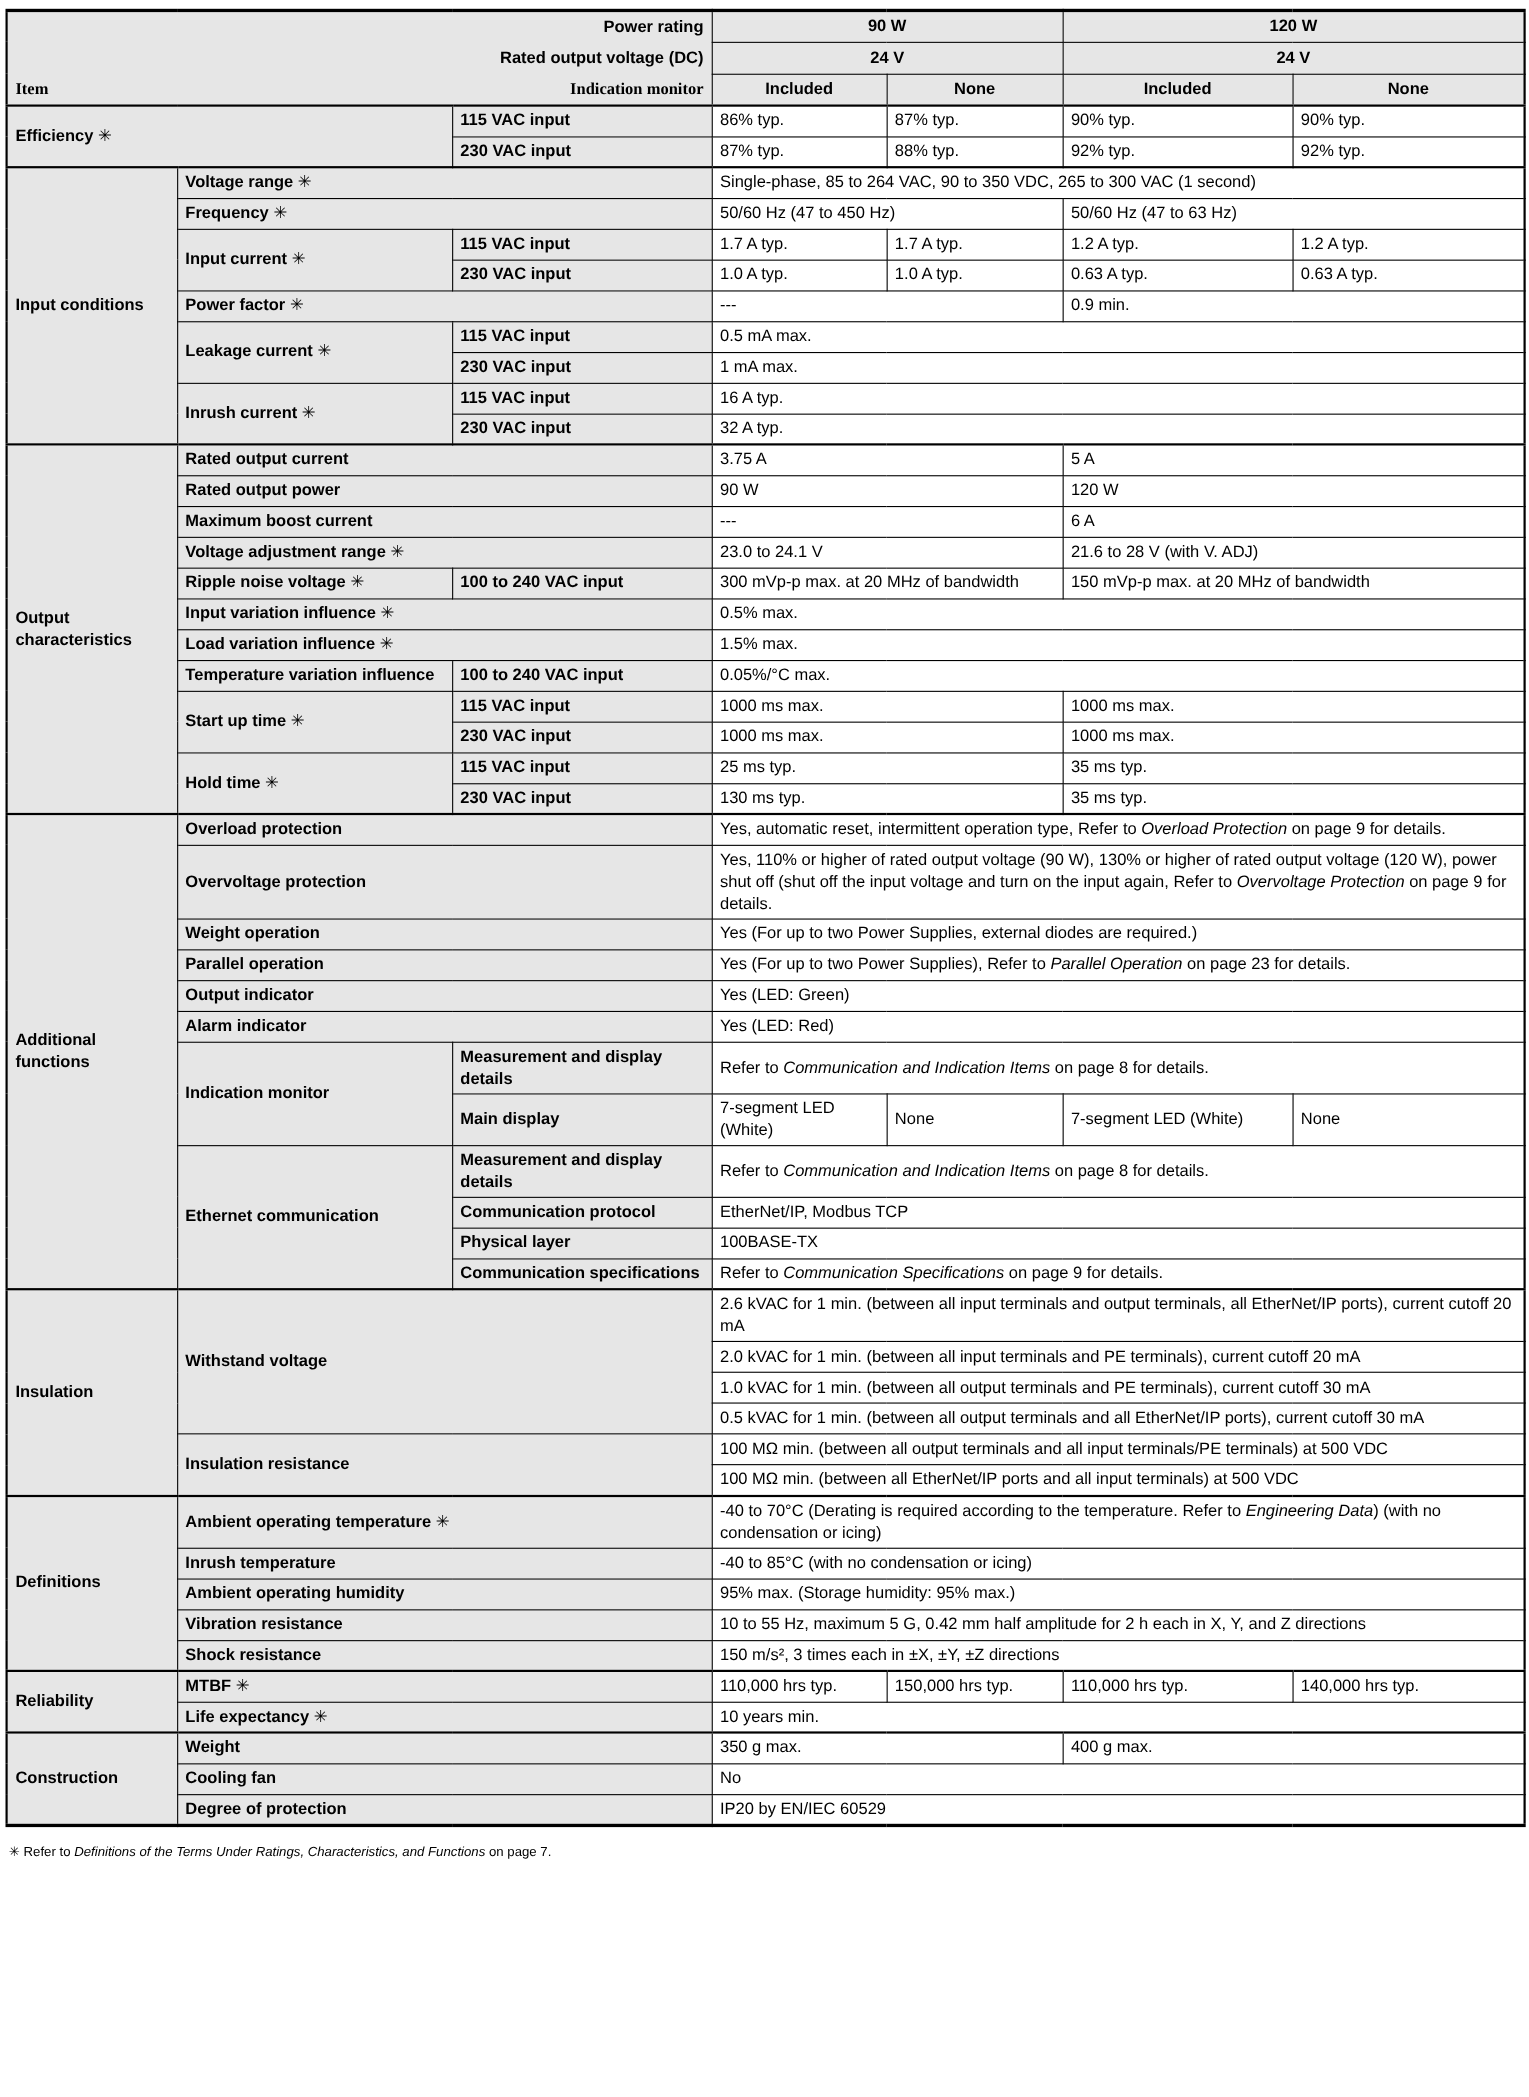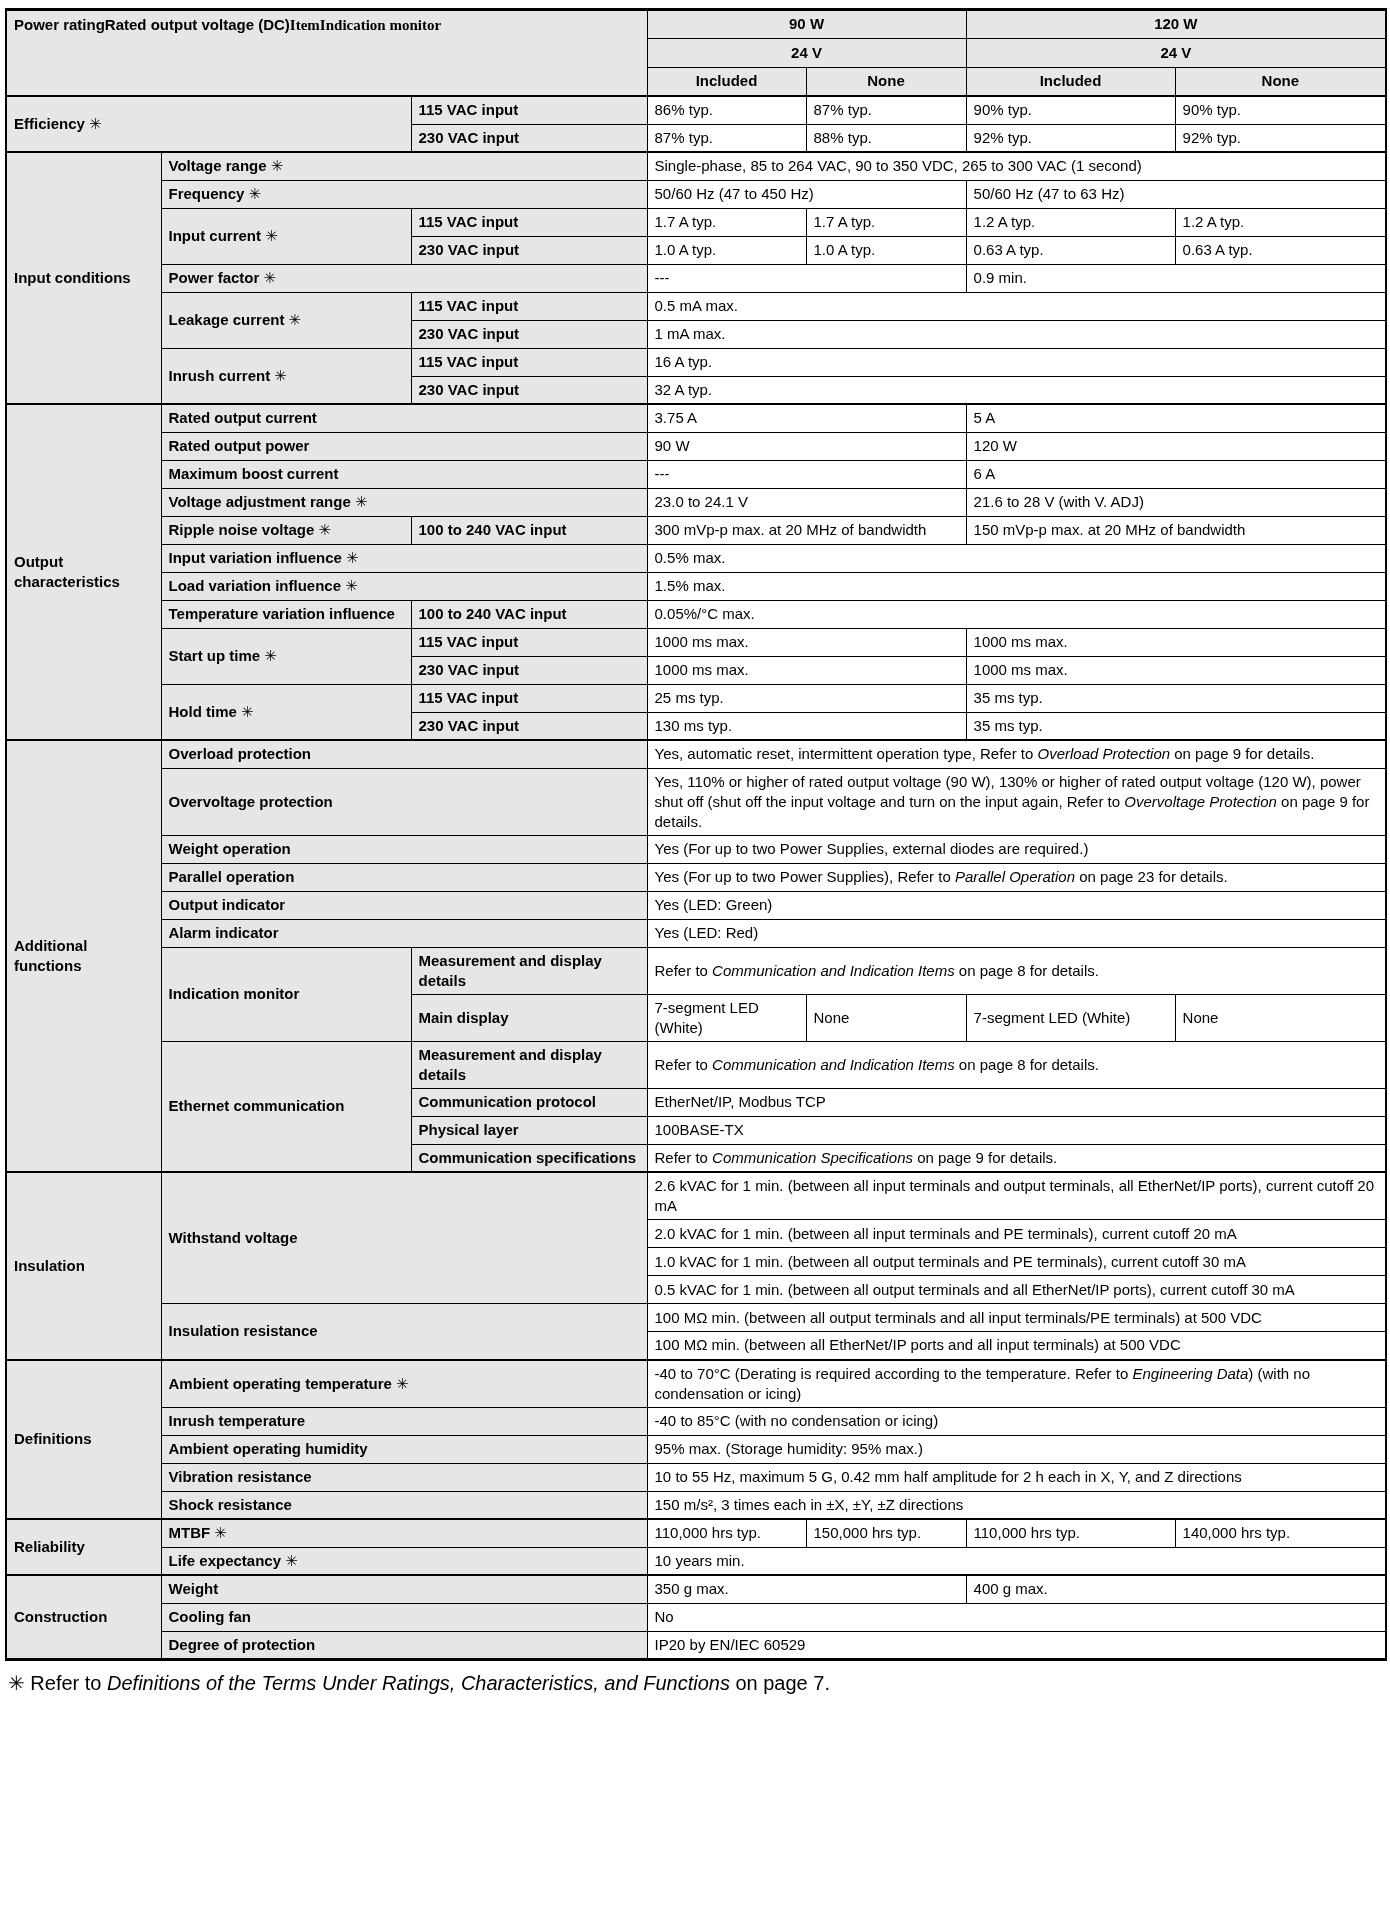--- a/index.html
+++ b/index.html
@@ -9,25 +9,25 @@
                border-left:2px solid #000; border-right:2px solid #000;
                border-top:3px solid #000; border-bottom:3px solid #000; }
   td { border:1px solid #000; font-size:15px; line-height:20px; padding:3px 7px;
        vertical-align:middle; overflow:hidden; word-wrap:break-word; }
   tr { height:28px; }
   td.grp, td.lab { background:#e6e6e6; font-weight:bold; text-align:left; }
   td.hc { background:#e6e6e6; font-weight:bold; text-align:center; }
   td.dat { background:#ffffff; font-weight:normal; }
   tr.sec > td { border-top:2px solid #000; }
   td.hlabel { background:#e6e6e6; font-weight:bold; padding:0 7px; vertical-align:top; }
-  .hwrap { display:flex; flex-direction:row; height:84px; }
+  .hwrap { display:flex; flex-direction:column; height:84px; }
   .hwrap > div { height:28px; line-height:28px; }
   .hr-right { text-align:right; }
   .hr-split { display:flex; justify-content:space-between;font-family:Liberation Serif, serif; }
-  .footnote { font-size:20px; line-height:20px; padding:12px 3px 0 3px; }
+  .footnote { font-size:12px; line-height:20px; padding:12px 3px 0 3px; }
 </style>
 </head>
 <body>
 
 <div class="page">
 <table class="spec">
 <colgroup>
   <col style="width:155px">
         <col style="width:250px">
         <col style="width:236px">

